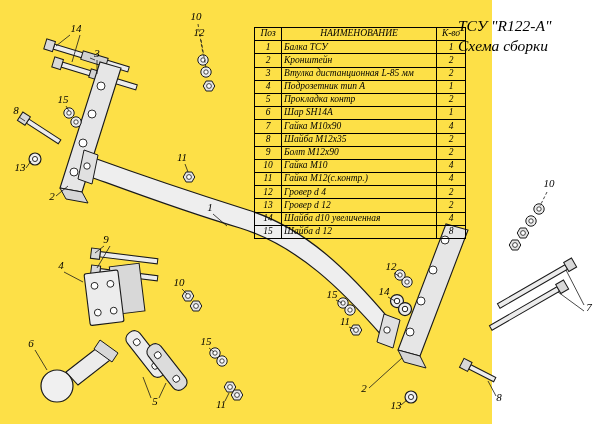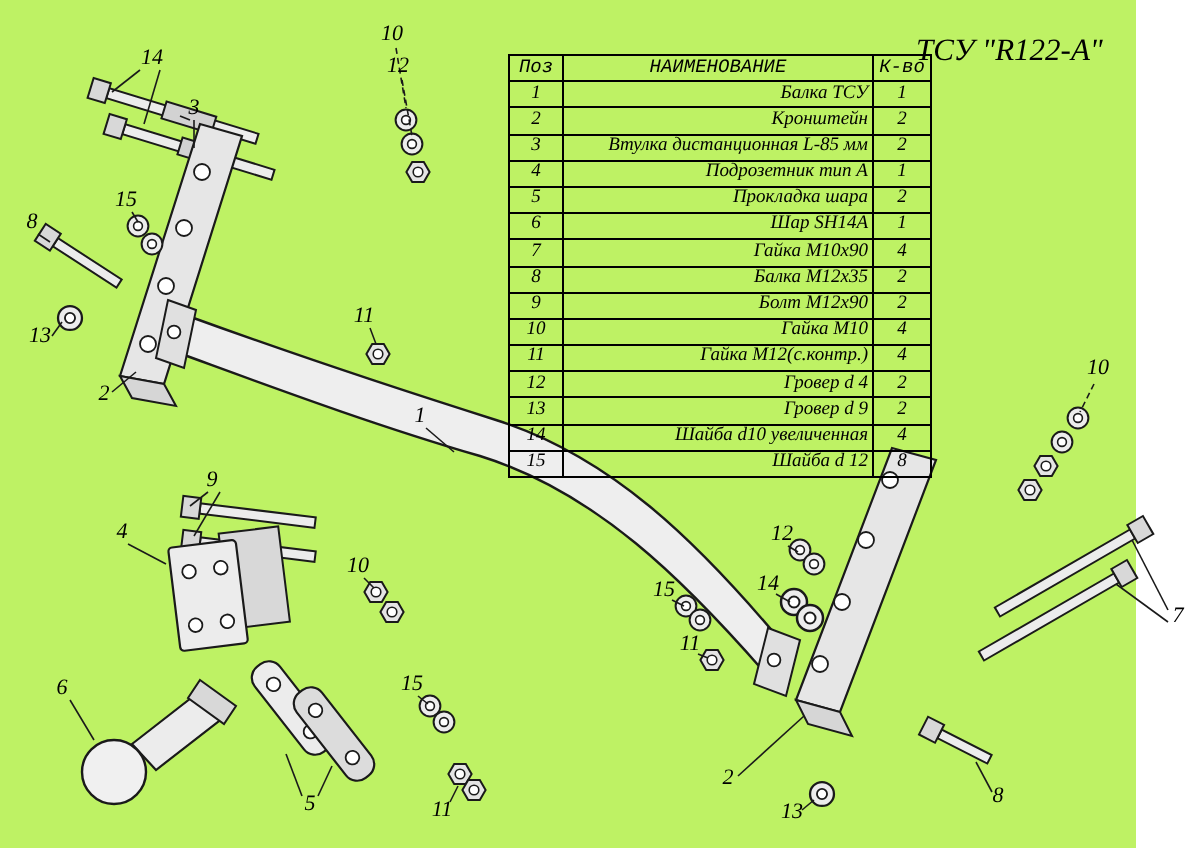--- a/index.html
+++ b/index.html
@@ -1,27 +1,27 @@
 <!DOCTYPE html>
 <html><head>
 <meta charset="utf-8">
 <style>
   html,body{margin:0;padding:0;background:#ffffff;}
   body{width:600px;height:424px;overflow:hidden;}
-  .canvas{position:relative;width:568px;height:424px;background:#bef264;
+  .canvas{position:relative;width:492px;height:424px;background:#fde047;
           font-family:"Liberation Serif",serif;color:#000;}
   svg.diagram{position:absolute;left:0;top:0;}
   
   .table-wrap{position:absolute;left:254px;top:27px;}
   table.parts{border-collapse:collapse;font-style:italic;font-size:9.5px;color:#000;}
   table.parts th,table.parts td{border:1px solid #000;padding:0 2px;height:12.2px;
       line-height:1;font-weight:normal;white-space:nowrap;}
-  table.parts th{text-align:center;font-family:Liberation Mono, monospace;}
+  table.parts th{text-align:center;}
   td.c-pos{width:22px;text-align:center;}
-  td.c-name{width:150px;text-align:right;}
+  td.c-name{width:150px;text-align:left;}
   td.c-qty{width:24px;text-align:center;}
   th.c-pos{width:22px;} th.c-name{width:150px;} th.c-qty{width:24px;}
   
   .title{position:absolute;left:458px;top:16px;font-style:italic;font-size:15.5px;
          line-height:1.3;white-space:nowrap;}
   
   .co{font-family:"Liberation Serif",serif;font-style:italic;font-size:11px;fill:#000;
       text-anchor:middle;}
 </style>
 </head>
@@ -250,36 +250,36 @@
             <td class="c-name">Втулка дистанционная L-85 мм</td>
             <td class="c-qty">2</td>
           </tr>
         <tr>
             <td class="c-pos">4</td>
             <td class="c-name">Подрозетник тип А</td>
             <td class="c-qty">1</td>
           </tr>
         <tr>
             <td class="c-pos">5</td>
-            <td class="c-name">Прокладка шара</td>
+            <td class="c-name">Прокладка контр</td>
             <td class="c-qty">2</td>
           </tr>
         <tr>
             <td class="c-pos">6</td>
             <td class="c-name">Шар SH14A</td>
             <td class="c-qty">1</td>
           </tr>
         <tr>
             <td class="c-pos">7</td>
             <td class="c-name">Гайка  М10х90</td>
             <td class="c-qty">4</td>
           </tr>
         <tr>
             <td class="c-pos">8</td>
-            <td class="c-name">Балка М12х35</td>
+            <td class="c-name">Шайба М12х35</td>
             <td class="c-qty">2</td>
           </tr>
         <tr>
             <td class="c-pos">9</td>
             <td class="c-name">Болт М12х90</td>
             <td class="c-qty">2</td>
           </tr>
         <tr>
             <td class="c-pos">10</td>
             <td class="c-name">Гайка М10</td>
@@ -290,34 +290,35 @@
             <td class="c-name">Гайка М12(с.контр.)</td>
             <td class="c-qty">4</td>
           </tr>
         <tr>
             <td class="c-pos">12</td>
             <td class="c-name">Гровер d 4</td>
             <td class="c-qty">2</td>
           </tr>
         <tr>
             <td class="c-pos">13</td>
-            <td class="c-name">Гровер d 9</td>
+            <td class="c-name">Гровер d 12</td>
             <td class="c-qty">2</td>
           </tr>
         <tr>
             <td class="c-pos">14</td>
             <td class="c-name">Шайба d10 увеличенная</td>
             <td class="c-qty">4</td>
           </tr>
         <tr>
             <td class="c-pos">15</td>
             <td class="c-name">Шайба d 12</td>
             <td class="c-qty">8</td>
           </tr>
       </tbody>
     </table>
   </div>
 
   <div class="title">
     <div>ТСУ "R122-A"</div>
+    <div>Схема сборки</div>
   </div>
 
 </div>
 
 </body></html>

